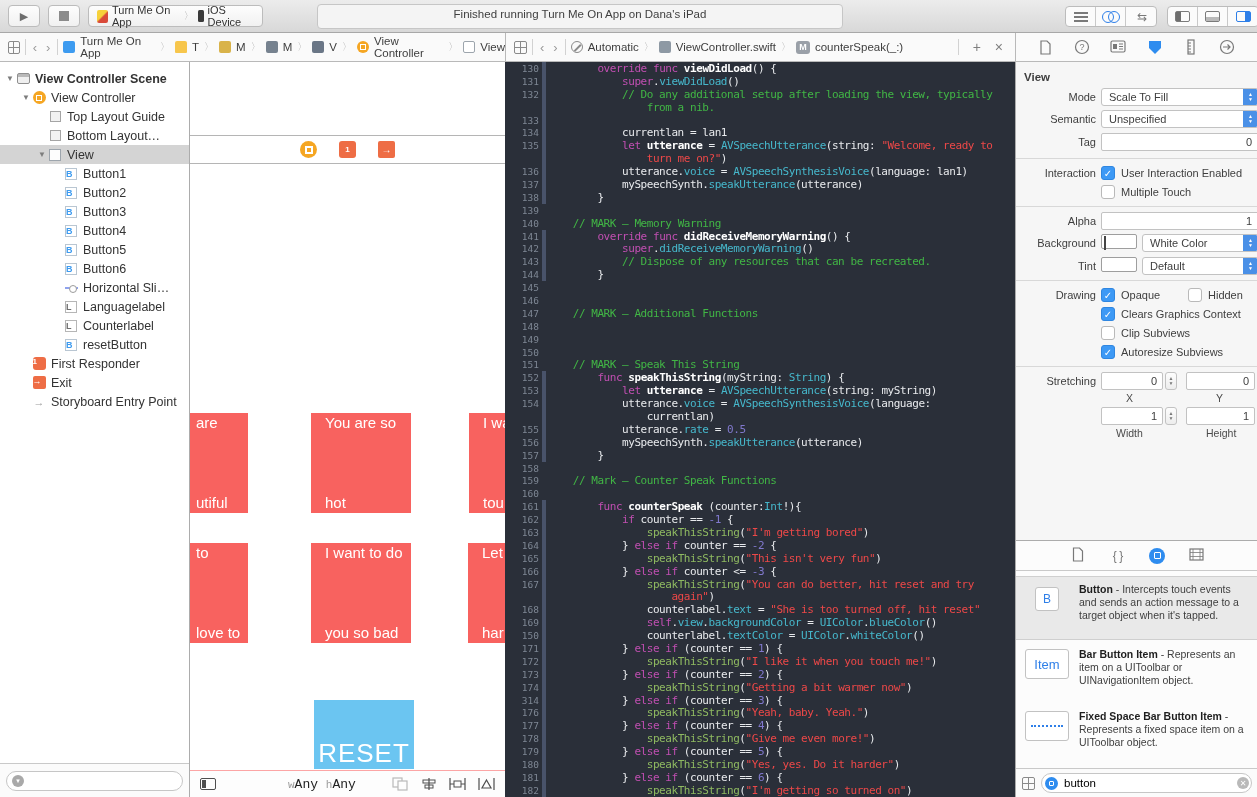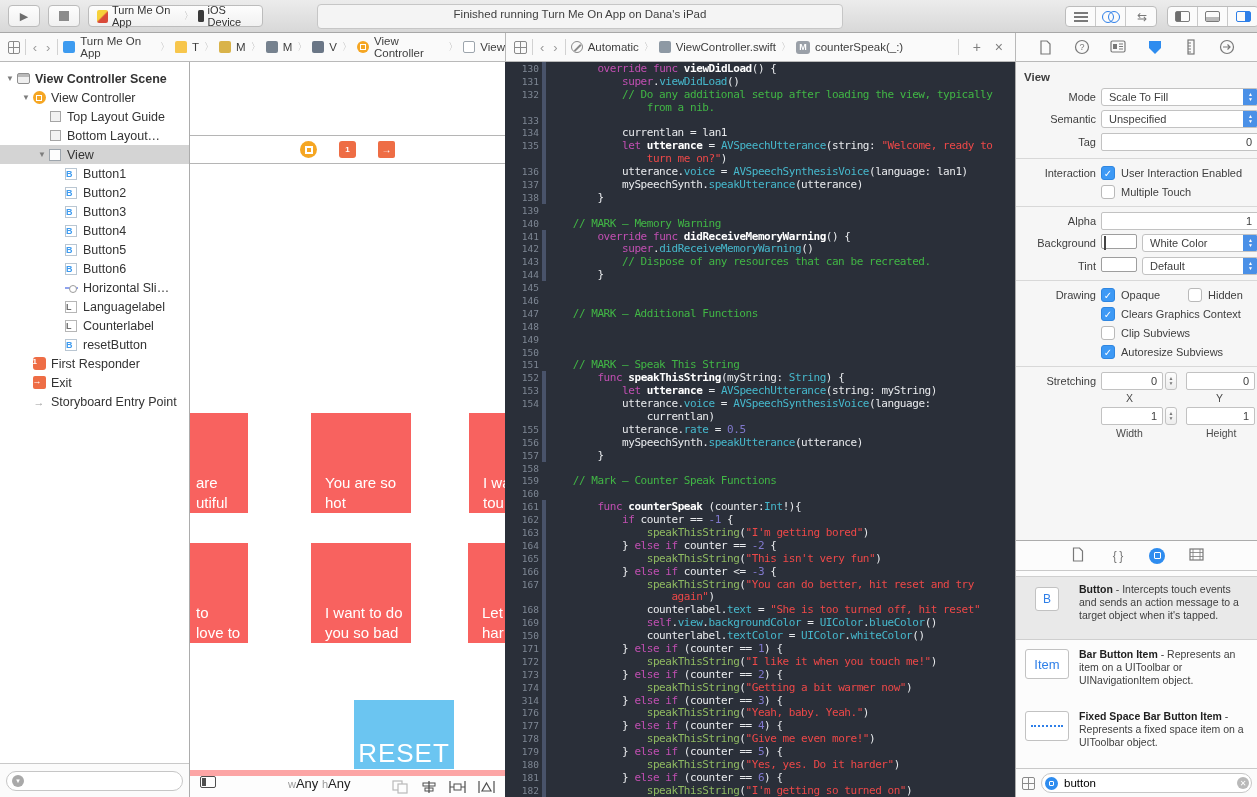--- a/index.html
+++ b/index.html
@@ -92,26 +92,26 @@
   
   #canvas { position:absolute; left:190px; top:62px; width:315px; height:735px; background:#FFFFFF; overflow:hidden; }
   .hline { position:absolute; left:0; width:315px; height:1px; background:#B5B5B5; }
   #dock { position:absolute; left:0; top:74px; width:315px; height:27px; display:flex; align-items:center; justify-content:center; gap:22px; }
   .dock-ic { width:17px; height:17px; display:flex; align-items:center; justify-content:center; color:#fff; font-size:8px; font-weight:bold; }
   .dk-vc { background:#F5A623; border-radius:50%; position:relative; }
   .dk-vc::after { content:""; position:absolute; inset:4.5px; border:2px solid #fff; }
   .dk-fr { background:#EE6D45; border-radius:3px; }
   .dk-exit { background:#EE6D45; border-radius:2px; font-size:10px; }
   .cbutton { position:absolute; background:#F8625F; color:#fff; font-size:15px; line-height:20px;
-    display:flex; flex-direction:column; justify-content:flex-end; padding-left:14px; overflow:hidden; white-space:nowrap; }
+    display:flex; flex-direction:column; justify-content:space-between; padding-left:14px; overflow:hidden; white-space:nowrap; }
   .cbutton.cutl { padding-left:6px; }
   #reset-btn { position:absolute; background:#6BC5F1; color:#fff; font-size:26px;
-    display:flex; align-items:flex-end; justify-content:center; overflow:hidden; letter-spacing:1px;margin-left:40px; }
-  #canvas-bottombar { position:absolute; left:0; bottom:0; width:315px; height:27px; background:#FDFDFD; border-top:6px solid #fca5a5;
-    display:flex; padding:0 10px; }
+    display:flex; align-items:flex-end; justify-content:center; overflow:hidden; letter-spacing:1px; }
+  #canvas-bottombar { position:absolute; left:0; bottom:0; width:315px; height:27px; background:#FDFDFD; border-top:1px solid #fca5a5;
+    display:flex; align-items:center; padding:0 10px;font-family:Liberation Mono, monospace; }
   .dock-toggle { width:16px; height:12px; border:1px solid #4E4E4E; border-radius:2px; position:relative; }
   .dock-toggle::before { content:""; position:absolute; left:1px; top:1px; width:4px; height:8px; background:#4E4E4E; }
   #sizeclass { margin-left:72px; font-size:13px; color:#222; }
   #sizeclass .dim { color:#9A9A9A; font-size:11px; }
   #layout-icons { margin-left:auto; display:flex; gap:12px; align-items:center; }
   #layout-icons svg { display:block; }
 
   
   #editor { position:absolute; left:505px; top:62px; width:510px; height:735px; background:#2A2F39; overflow:hidden;
     font-family:"DejaVu Sans Mono", monospace; font-size:11px; letter-spacing:-0.45px; }

